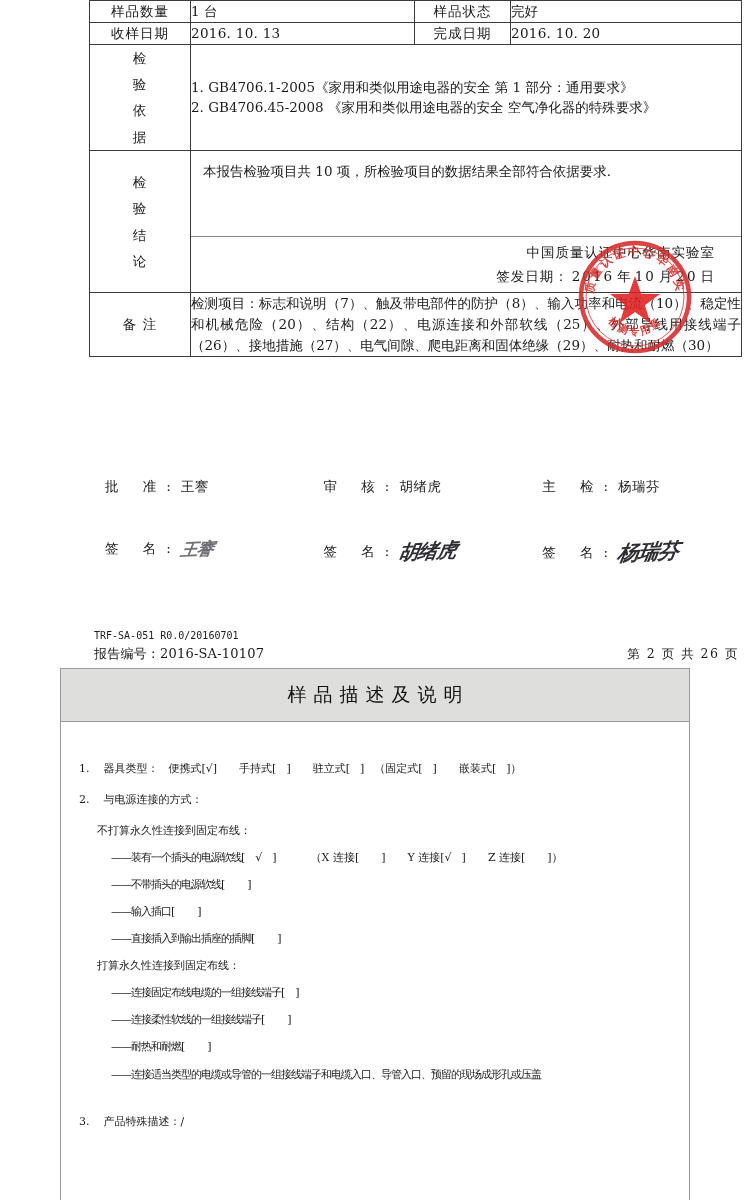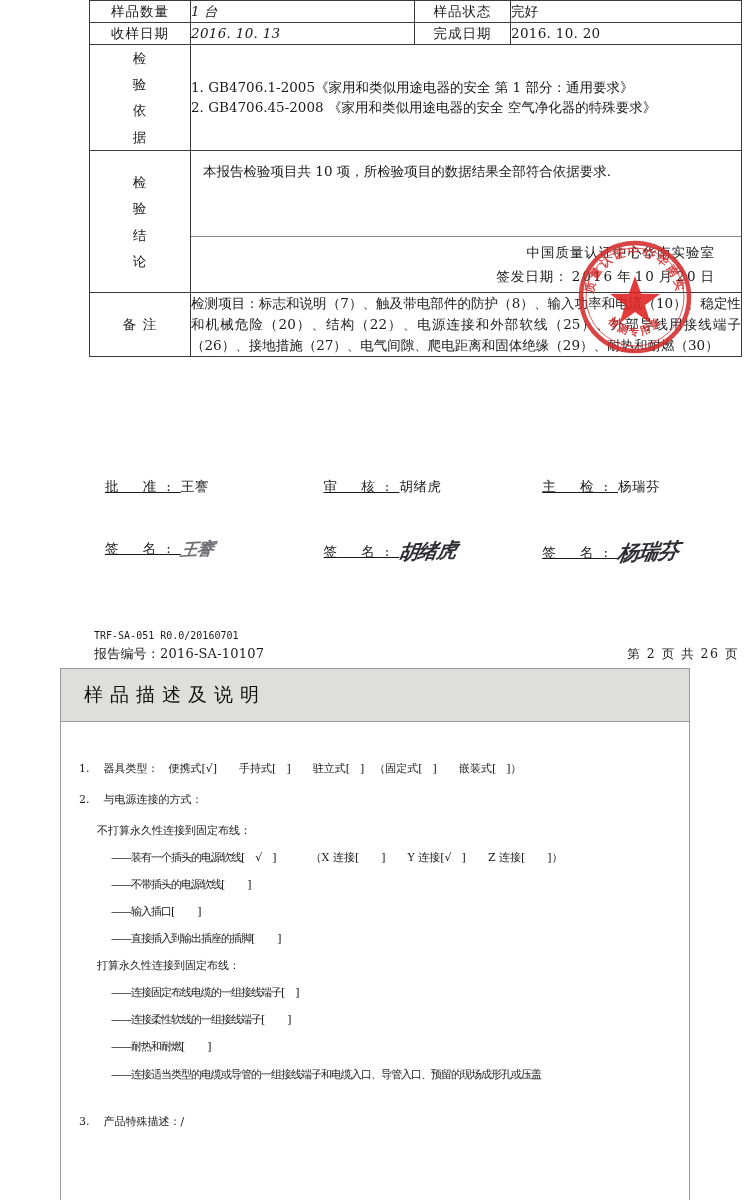--- a/index.html
+++ b/index.html
@@ -34,21 +34,21 @@
     table-layout: fixed;
   }
   .report-table td {
     border: 1px solid #3b3b3b;
     padding: 0;
     vertical-align: middle;
     font-size: 13.5px;
     line-height: 1.55;
   }
   .col-label   { width: 100px; }
-  .col-value   { width: 223px; font-style: italic; }
+  .col-value   { width: 223px; }
   .col-label2  { width: 95px; }
   .col-value2  { width: 230px; }
 
   .cell-label {
     text-align: center;
     letter-spacing: 1px;
     font-size: 13.5px;
     padding: 7px 4px;
   }
   .cell-value {
@@ -133,21 +133,21 @@
   .sig-row.r1 { top: 0px; }
   .sig-row.r2 { top: 58px; }
   .sig-cell {
     position: relative;
     font-size: 13.5px;
     white-space: nowrap;
   }
   .sig-cell.c1 { width: 212px; padding-left: 16px; }
   .sig-cell.c2 { width: 212px; padding-left: 12px; }
   .sig-cell.c3 { width: 200px; padding-left: 12px; }
-  .sig-key { letter-spacing: 10px; text-decoration: underline; }
+  .sig-key { letter-spacing: 10px; }
   .sig-val { letter-spacing: 0.5px; }
   .hand {
     font-family: "DejaVu Sans", sans-serif;
     font-style: italic;
     font-weight: bold;
     font-size: 19px;
     letter-spacing: -1px;
     color: #2d2d33;
     position: relative;
     top: 2px;
@@ -192,22 +192,21 @@
     border-bottom: none;
     box-sizing: border-box;
     background: #fff;
   }
   .page2-header {
     height: 52px;
     background: #dededd;
     border-bottom: 1px solid #9a9a9a;
     display: flex;
     align-items: center;
-    justify-content: flex-start;
-    padding-left: 16px;
+    justify-content: center;
   }
   .page2-title {
     font-size: 19px;
     letter-spacing: 7px;
     color: #111;
     padding-left: 7px;
   }
   .page2-body {
     padding: 38px 18px 0 18px;
     font-size: 11px;

